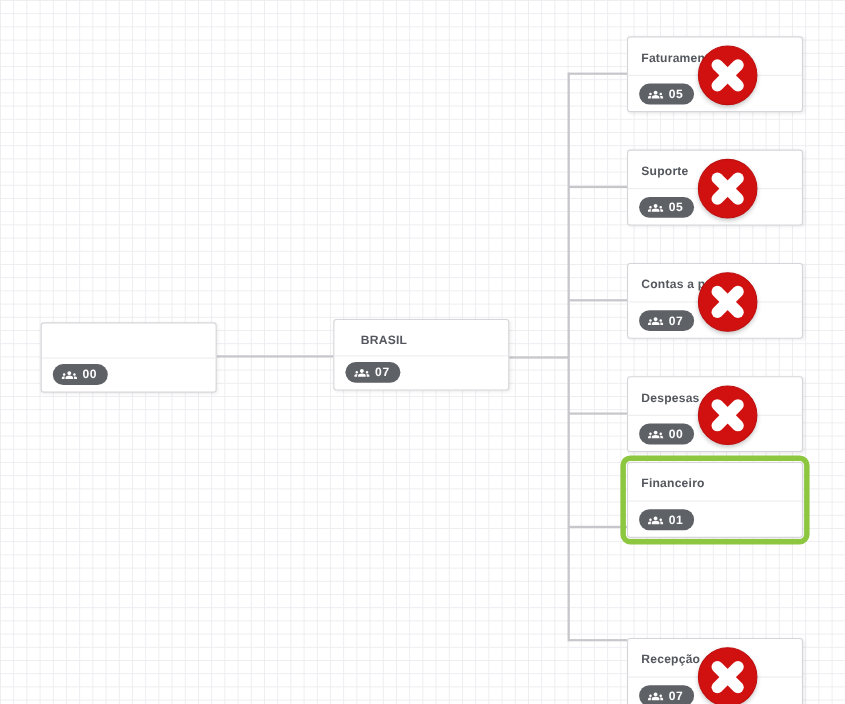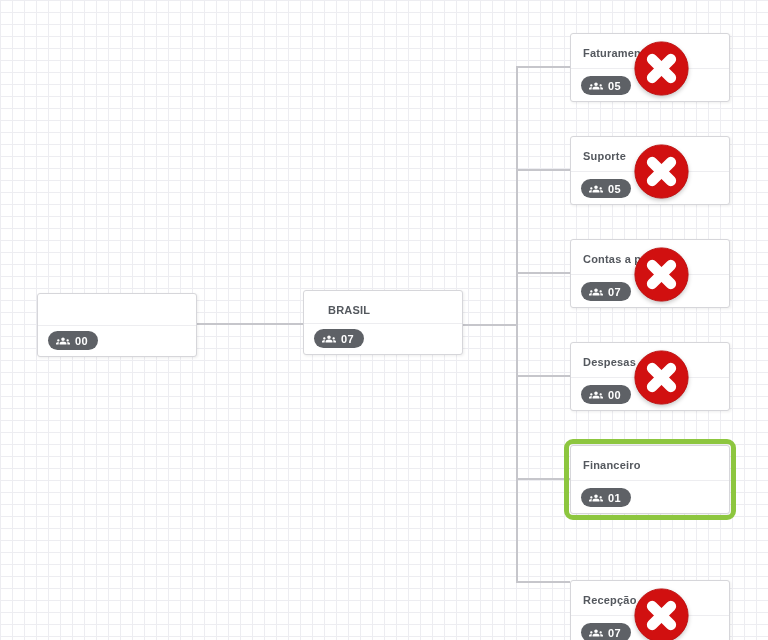--- a/index.html
+++ b/index.html
@@ -173,21 +173,21 @@
         <circle class="x-circle" cx="30" cy="30" r="28"></circle>
         <g transform="rotate(45 30 30)">
           <rect class="x-bar" x="24.4" y="10.5" width="11.2" height="39" rx="5.6"></rect>
           <rect class="x-bar" x="10.5" y="24.4" width="39" height="11.2" rx="5.6"></rect>
         </g>
       </svg>
     </div>
   </div>
 
   <div class="line h branch" style="left: 517px; width: 53px; top: 478px;"></div>
-  <div class="node child selected" style="top: 445px; text-decoration: underline;">
+  <div class="node child selected" style="top: 420px; text-decoration: underline;">
     <div class="node-title">Financeiro</div>
     <div class="divider"></div>
     <div class="badge">
       <svg viewBox="0 0 24 24" aria-hidden="true">
           <path d="M12 12.75c1.63 0 3.07.39 4.24.9 1.08.48 1.76 1.56 1.76 2.73V18H6v-1.61c0-1.18.68-2.26 1.76-2.73 1.17-.52 2.61-.91 4.24-.91zM4 13c1.1 0 2-.9 2-2s-.9-2-2-2-2 .9-2 2 .9 2 2 2zm1.13 1.1c-.37-.06-.74-.1-1.13-.1-.99 0-1.93.21-2.78.58C.48 14.9 0 15.62 0 16.43V18h4.5v-1.61c0-.83.23-1.61.63-2.29zM20 13c1.1 0 2-.9 2-2s-.9-2-2-2-2 .9-2 2 .9 2 2 2zm4 3.43c0-.81-.48-1.53-1.22-1.85-.85-.37-1.79-.58-2.78-.58-.39 0-.76.04-1.13.1.4.68.63 1.46.63 2.29V18H24v-1.57zM12 6c1.66 0 3 1.34 3 3s-1.34 3-3 3-3-1.34-3-3 1.34-3 3-3z"></path>
         </svg>
       <span>01</span>
     </div>
 
   </div>

